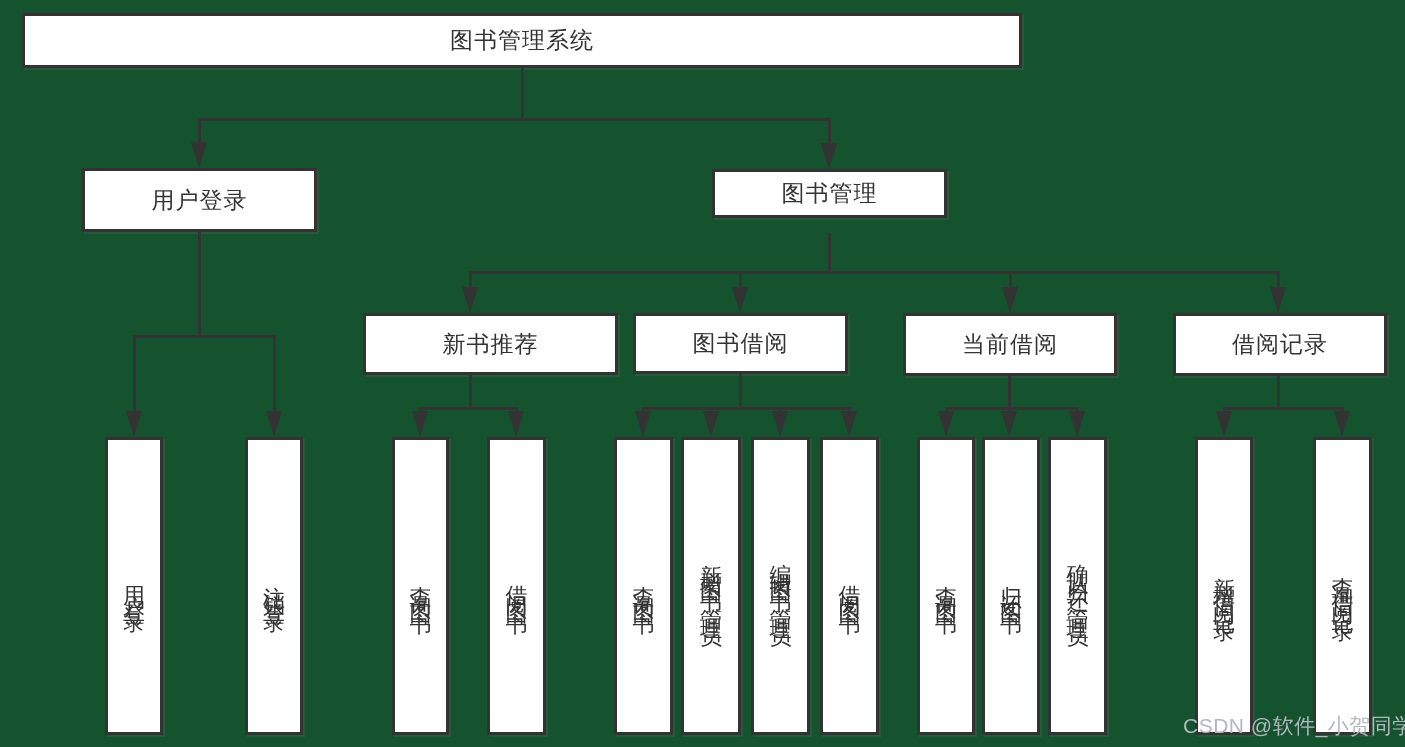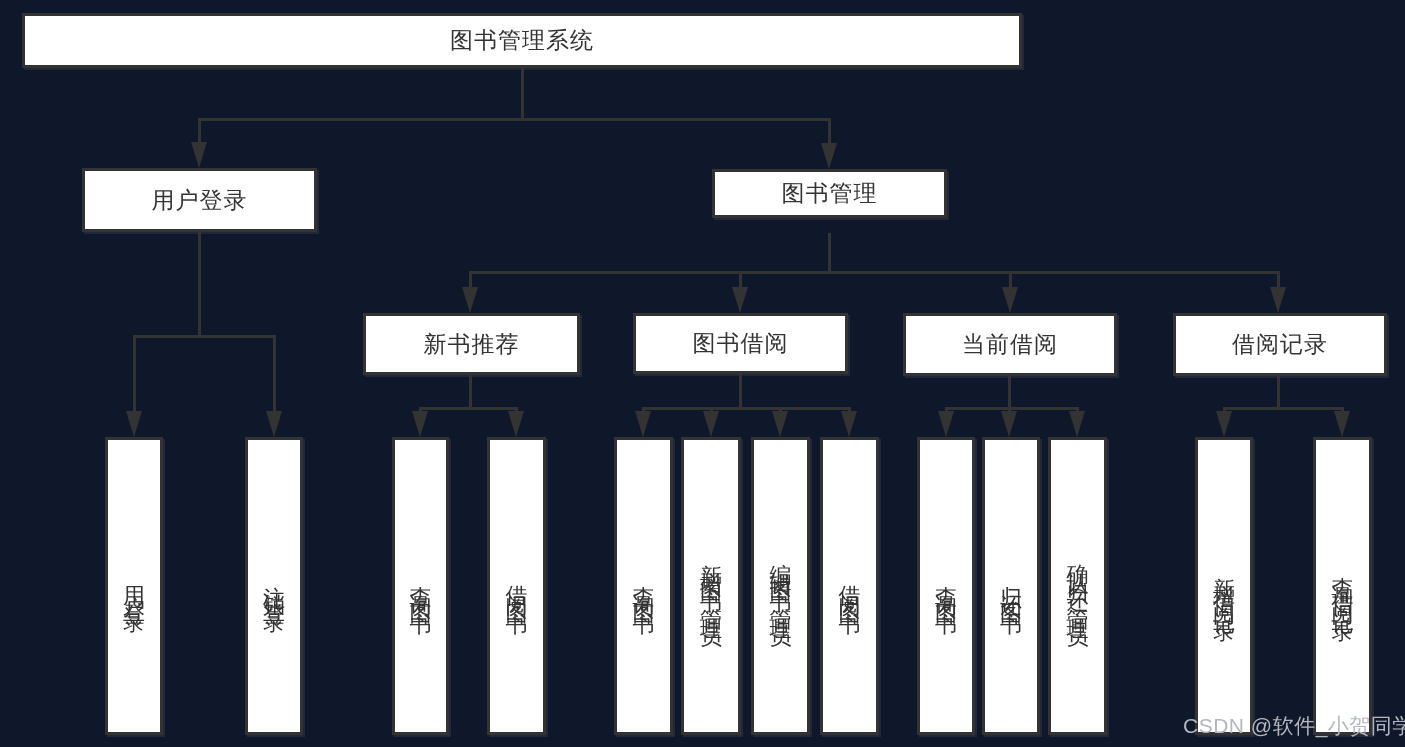--- a/index.html
+++ b/index.html
@@ -1,17 +1,17 @@
 <!DOCTYPE html>
 <html lang="zh"><head>
 <meta charset="utf-8">
 <style>
   html,body { margin:0; padding:0; background:#ffffff; }
   .canvas {
-    position:relative; width:1405px; height:747px; background:#0f172a;
+    position:relative; width:1405px; height:747px; background:#14532d;
     font-family:"Liberation Sans","DejaVu Sans",sans-serif; color:#333333;
     overflow:hidden;
   }
   .box, .vbox {
     position:absolute; box-sizing:border-box; background:#ffffff;
     border:3px solid #333333; display:flex; align-items:center; justify-content:center;
     box-shadow:2px 2px 0 rgba(120,120,120,0.18);
   }
   .box { font-size:23px; letter-spacing:1px; white-space:nowrap; }
   .vbox { font-size:22px; }
@@ -64,21 +64,21 @@
   <div class="hline" style="left:468.5px; top:270.5px; width:811px; height:3px;"></div>
   <div class="vline" style="left:468.5px; top:270.5px; width:3px; height:20px;"></div>
   <div class="arrow" style="left:462px; top:287px;"></div>
   <div class="vline" style="left:738.5px; top:270.5px; width:3px; height:20px;"></div>
   <div class="arrow" style="left:732px; top:287px;"></div>
   <div class="vline" style="left:1008.5px; top:270.5px; width:3px; height:20px;"></div>
   <div class="arrow" style="left:1002px; top:287px;"></div>
   <div class="vline" style="left:1276.5px; top:270.5px; width:3px; height:20px;"></div>
   <div class="arrow" style="left:1270px; top:287px;"></div>
 
-  <div class="box" style="left:363px; top:313px; width:217px; height:62px;">
+  <div class="box" style="left:363px; top:313px; width:255px; height:62px;">
     <span>新书推荐</span>
   </div>
   <div class="box" style="left:633px; top:313px; width:215px; height:61px;">
     <span>图书借阅</span>
   </div>
   <div class="box" style="left:903px; top:313px; width:214px; height:63px;">
     <span>当前借阅</span>
   </div>
   <div class="box" style="left:1173px; top:313px; width:214px; height:63px;">
     <span>借阅记录</span>

